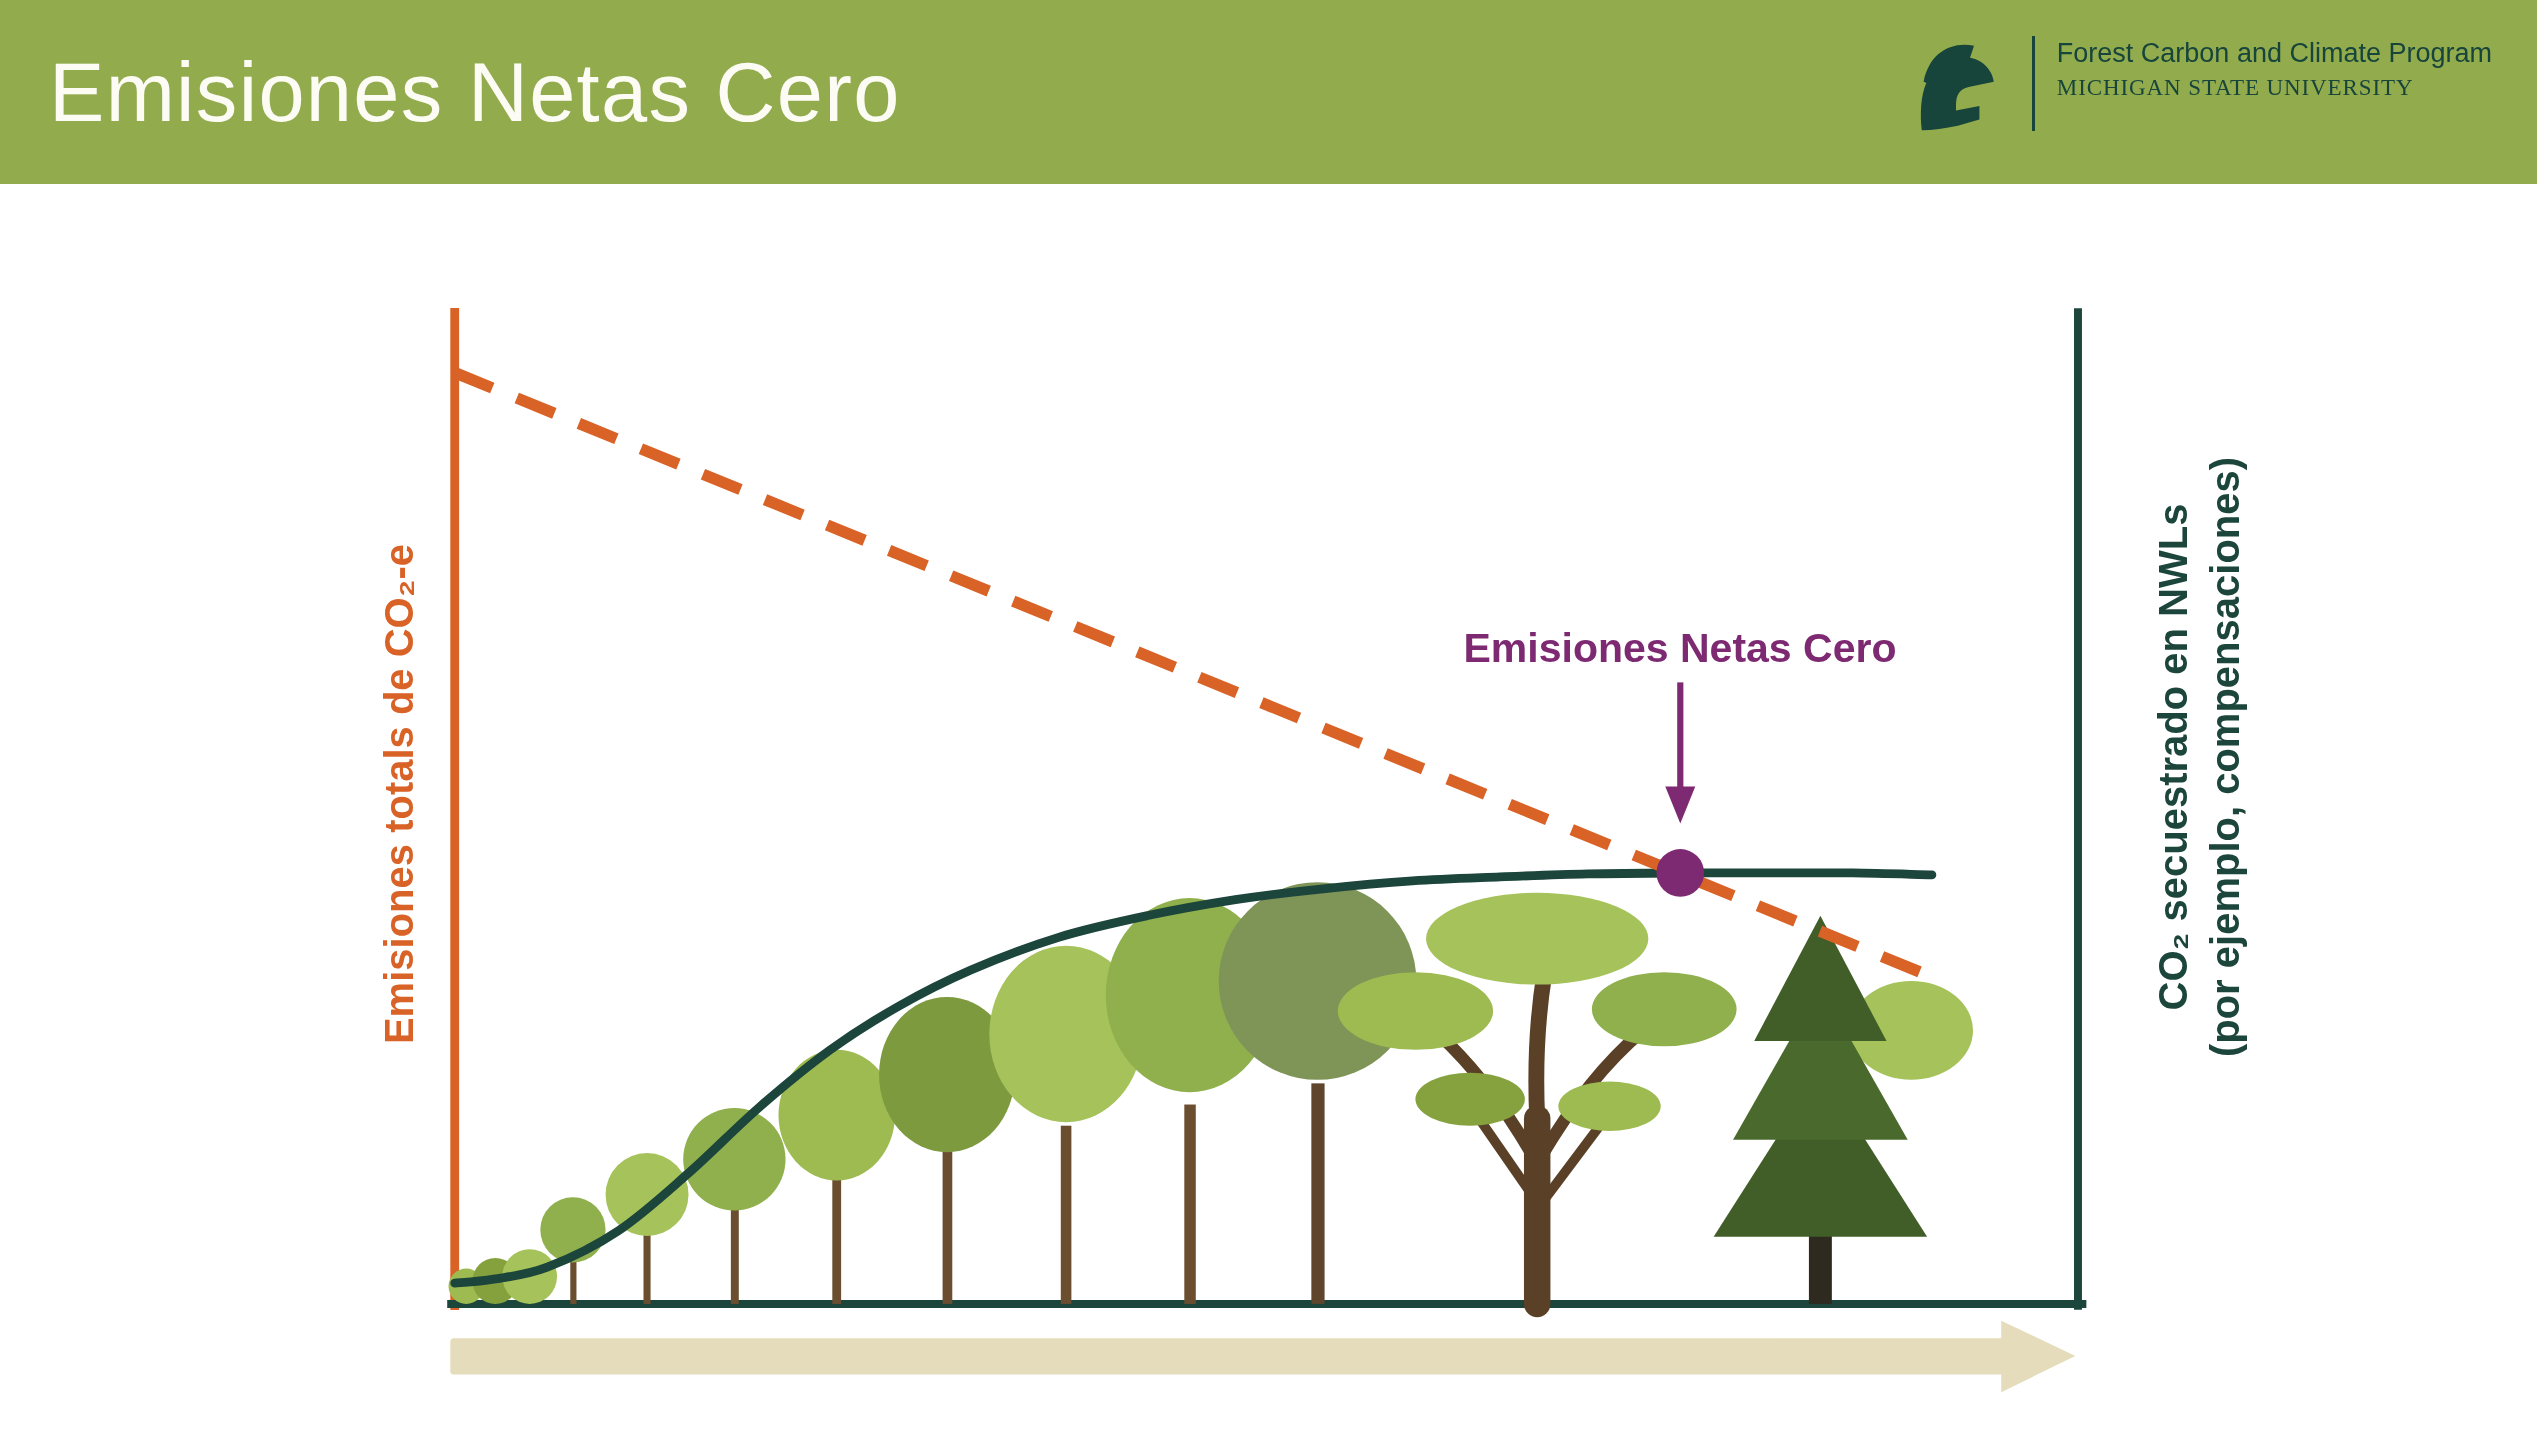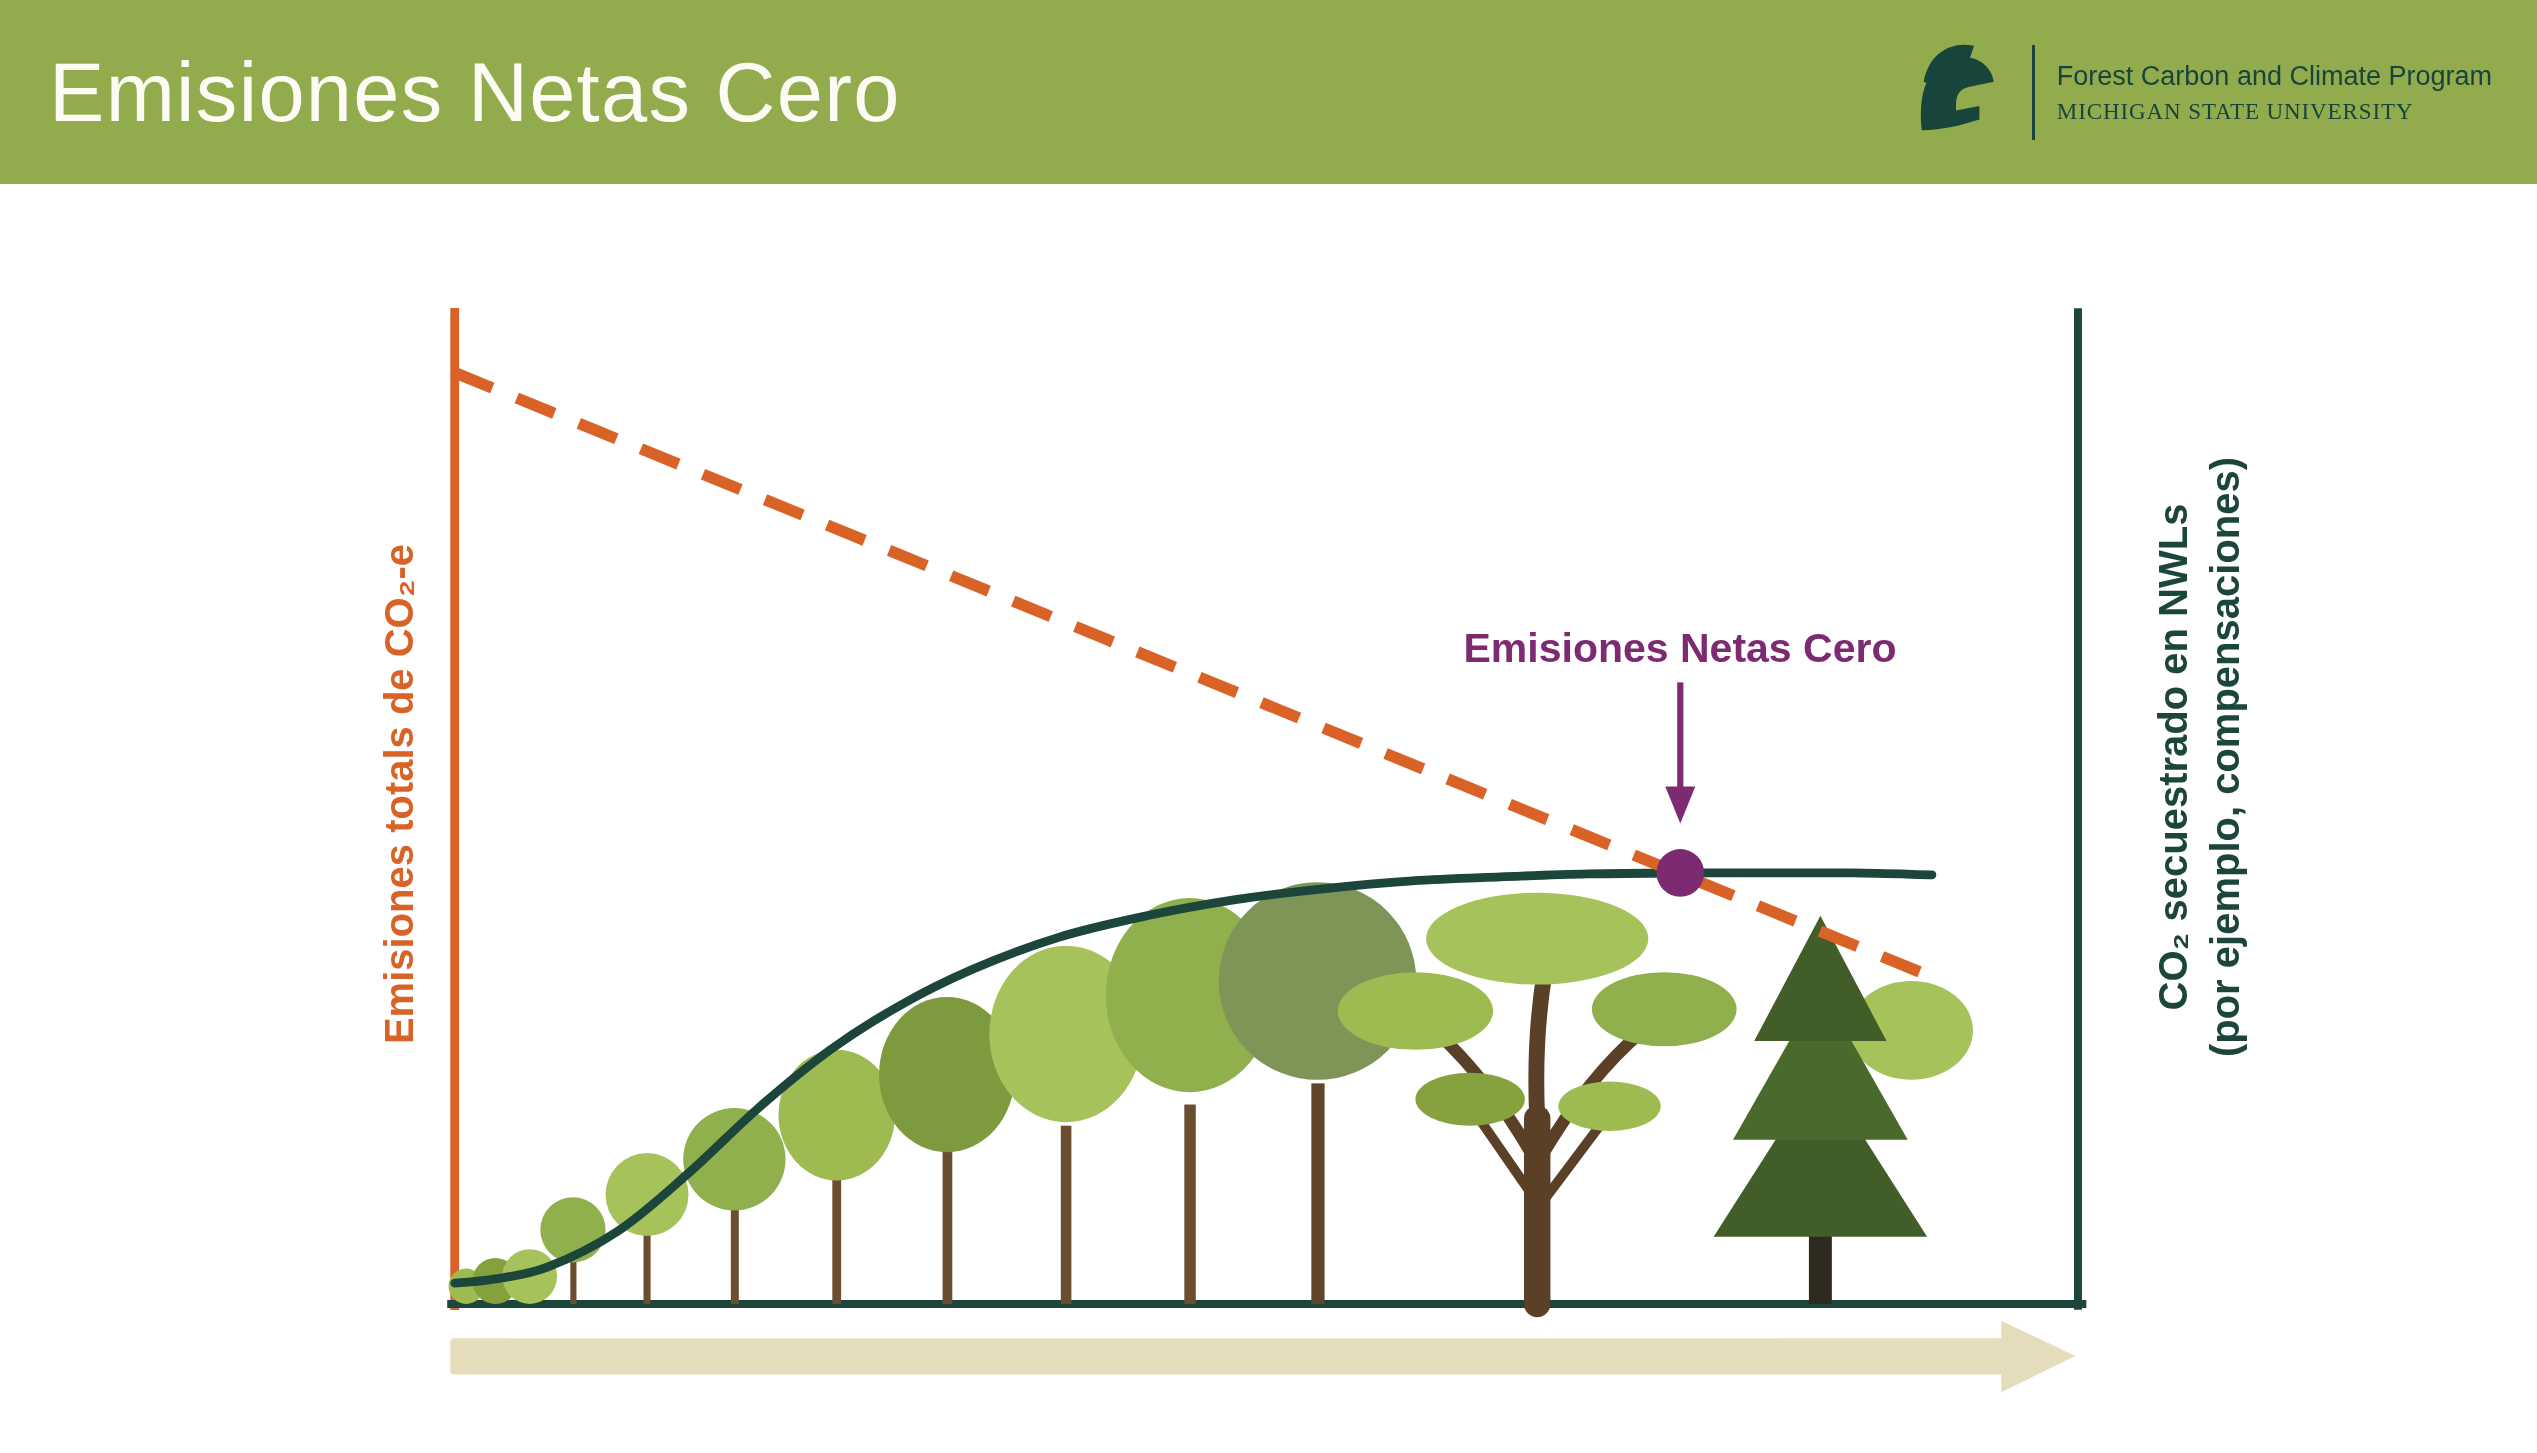--- a/index.html
+++ b/index.html
@@ -17,21 +17,21 @@
     width:2538px; height:184px;
     background:var(--header-bg,#92AB4D);
     display:flex; align-items:center; justify-content:space-between;
     padding:0 46px 0 49px;
   }
   .page-title {
     color:var(--header-text,#FCFCF5);
     font-size:83px; font-weight:400; letter-spacing:1.3px;
     line-height:1;
   }
-  .brand { display:flex; align-items:center; gap:22px; }
+  .brand { display:flex; align-items:flex-start; gap:22px; }
   .helmet-wrap { width:108px; height:113px; }
   .brand-divider { width:2.6px; height:95px; background:var(--brand-green,#17453B); }
   .brand-text { color:var(--brand-green,#17453B); }
   .brand-line { font-size:27px; line-height:1.3; font-weight:400; }
   .brand-univ {
     font-family:"Liberation Serif","DejaVu Serif",serif;
     font-weight:400; font-size:23px; letter-spacing:0.9px; margin-top:4.4px;
   }
 
   

